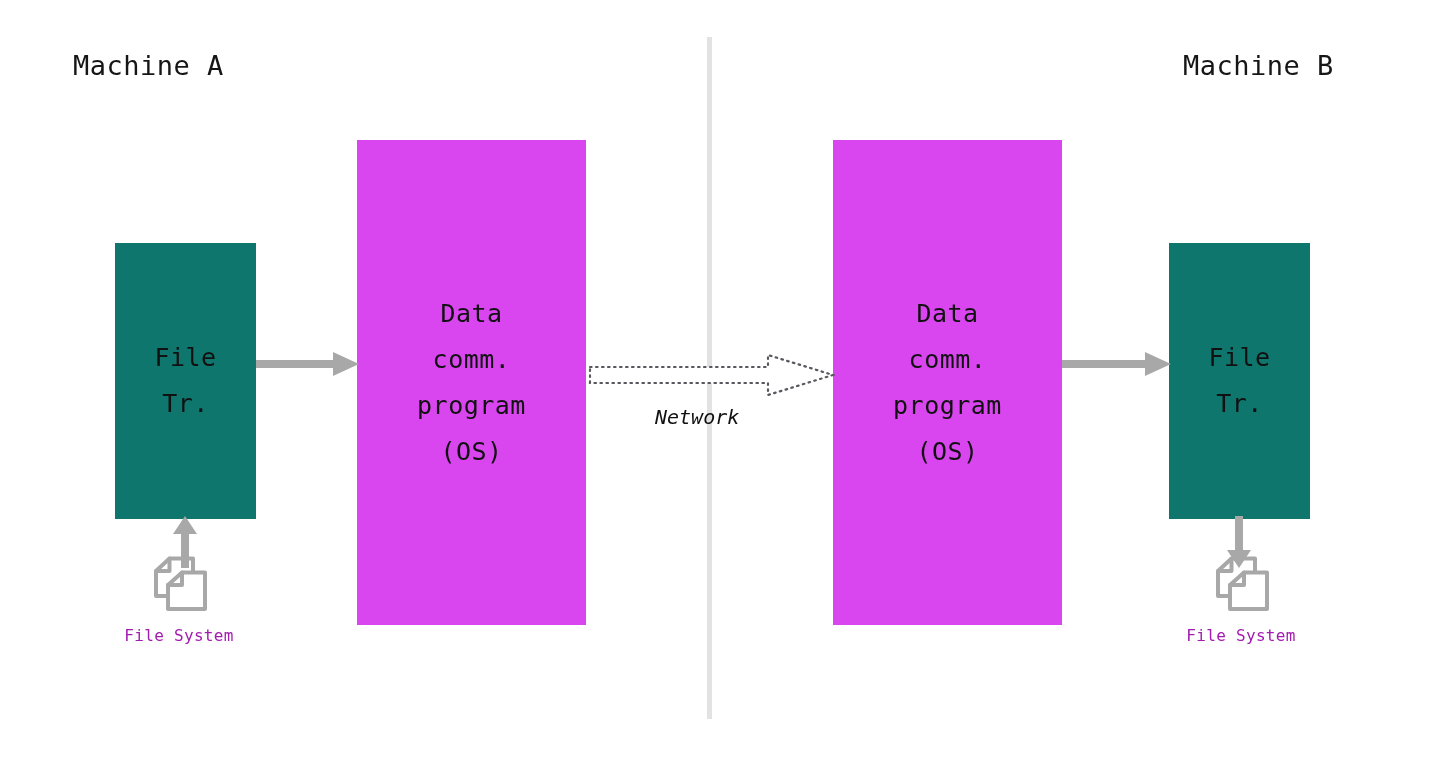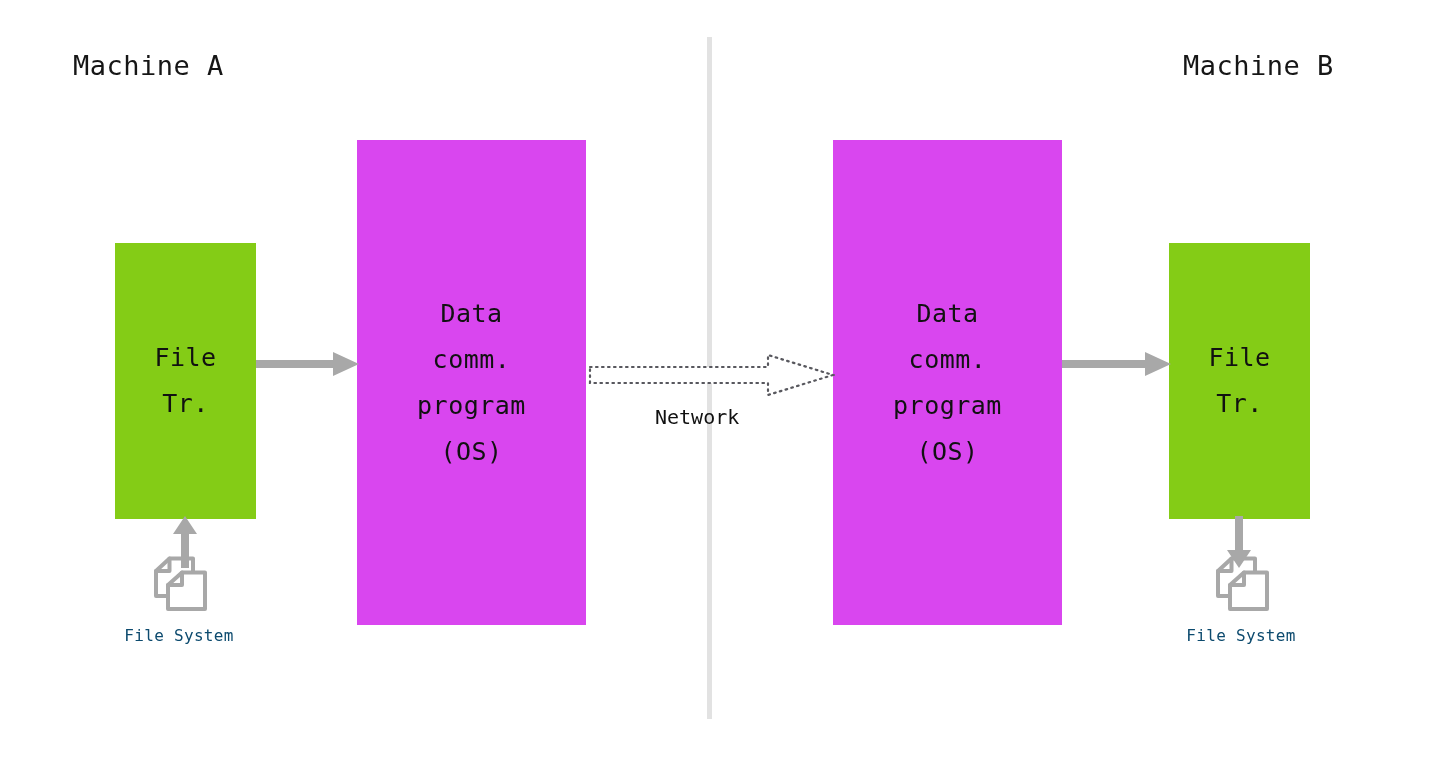--- a/index.html
+++ b/index.html
@@ -47,21 +47,21 @@
     position: absolute;
     display: flex;
     align-items: center;
     justify-content: center;
     text-align: center;
     font-family: "DejaVu Sans Mono", "Liberation Mono", monospace;
     color: #111111;
     white-space: pre-line;
   }
   .box-pink {
-    background: #84cc16;
+    background: #0f766e;
     font-size: 25px;
     line-height: 46px;
     letter-spacing: 0.5px;
   }
   .box-orange {
     background: #d946ef;
     font-size: 25px;
     line-height: 46px;
     letter-spacing: 0.5px;
   }
@@ -94,20 +94,21 @@
     width: 247px;
     height: 46px;
   }
 
   
   #network-label {
     position: absolute;
     left: 655px;
     top: 404px;
     font-family: "DejaVu Sans Mono", "Liberation Mono", monospace;
+    font-style: italic;
     font-size: 20px;
     line-height: 26px;
     color: #111111;
     white-space: pre;
   }
 
   
   .fs-group {
     position: absolute;
     width: 200px;
@@ -117,21 +118,21 @@
   #fs-group-b { left: 1141px; top: 552px; }
 
   .fs-icon {
     display: block;
     margin: 0 auto 12px auto;
   }
   .fs-caption {
     font-family: "DejaVu Sans Mono", "Liberation Mono", monospace;
     font-size: 16px;
     line-height: 20px;
-    color: #0c4a6e;
+    color: #a21caf;
     letter-spacing: 0.3px;
     white-space: pre;
   }
 </style>
 </head>
 <body>
 
 <div id="canvas">
 
   <div class="machine-label" id="machine-a-label">Machine A</div>

